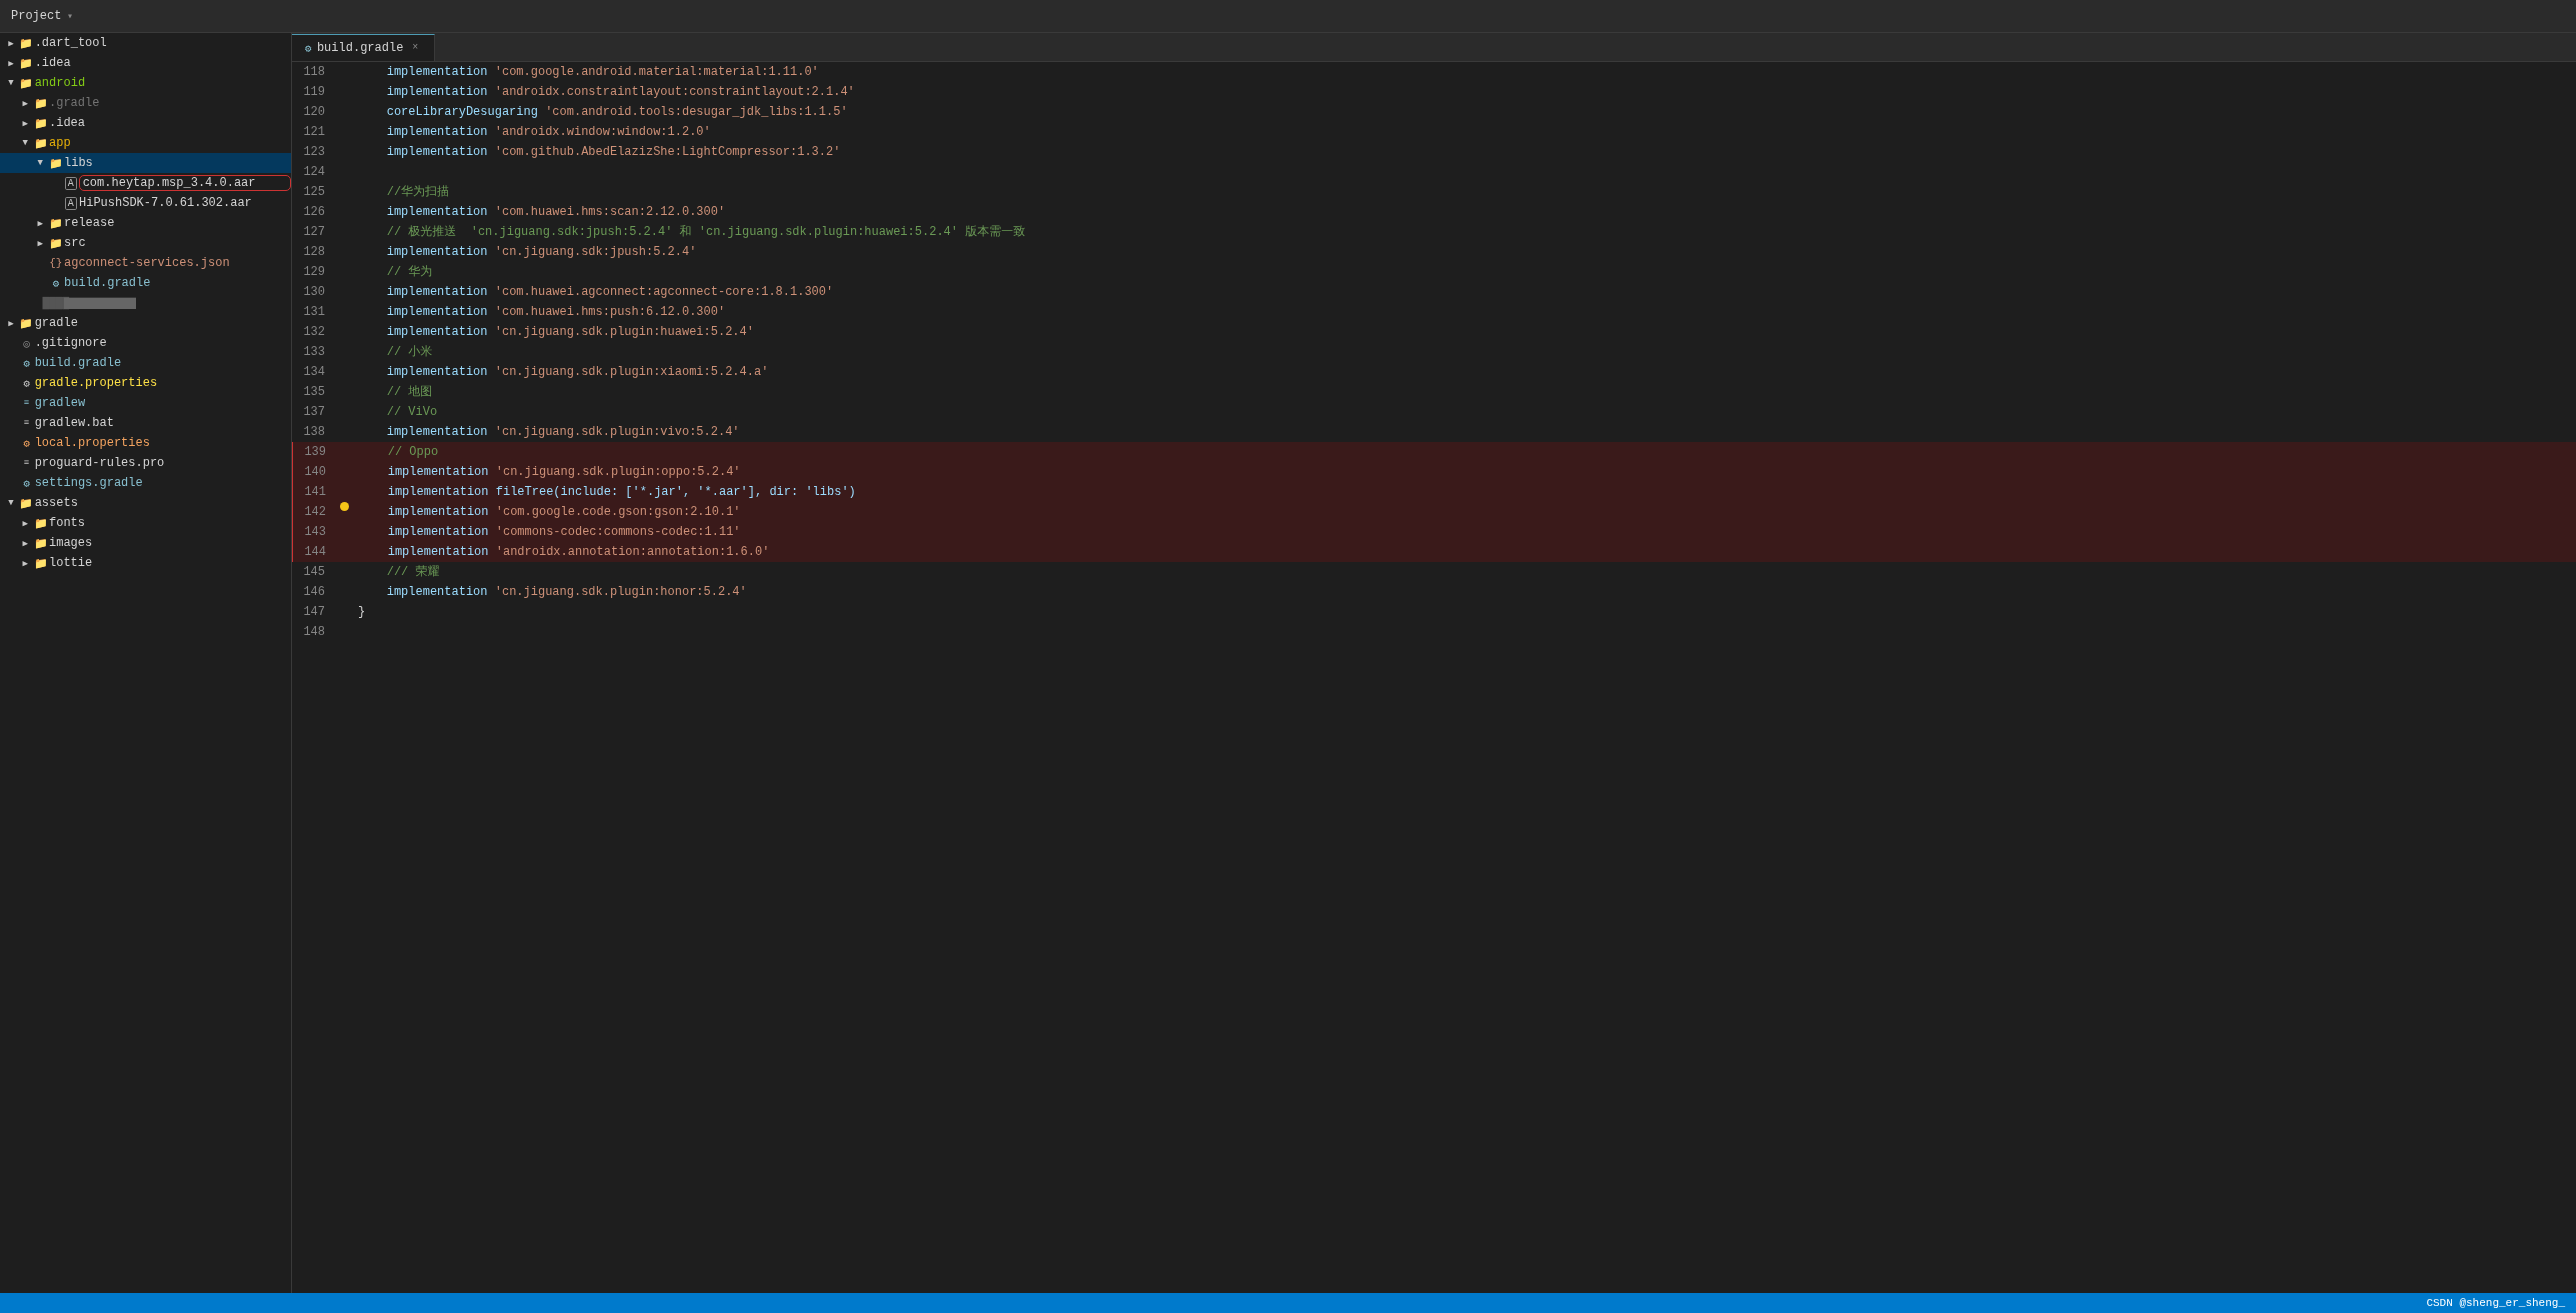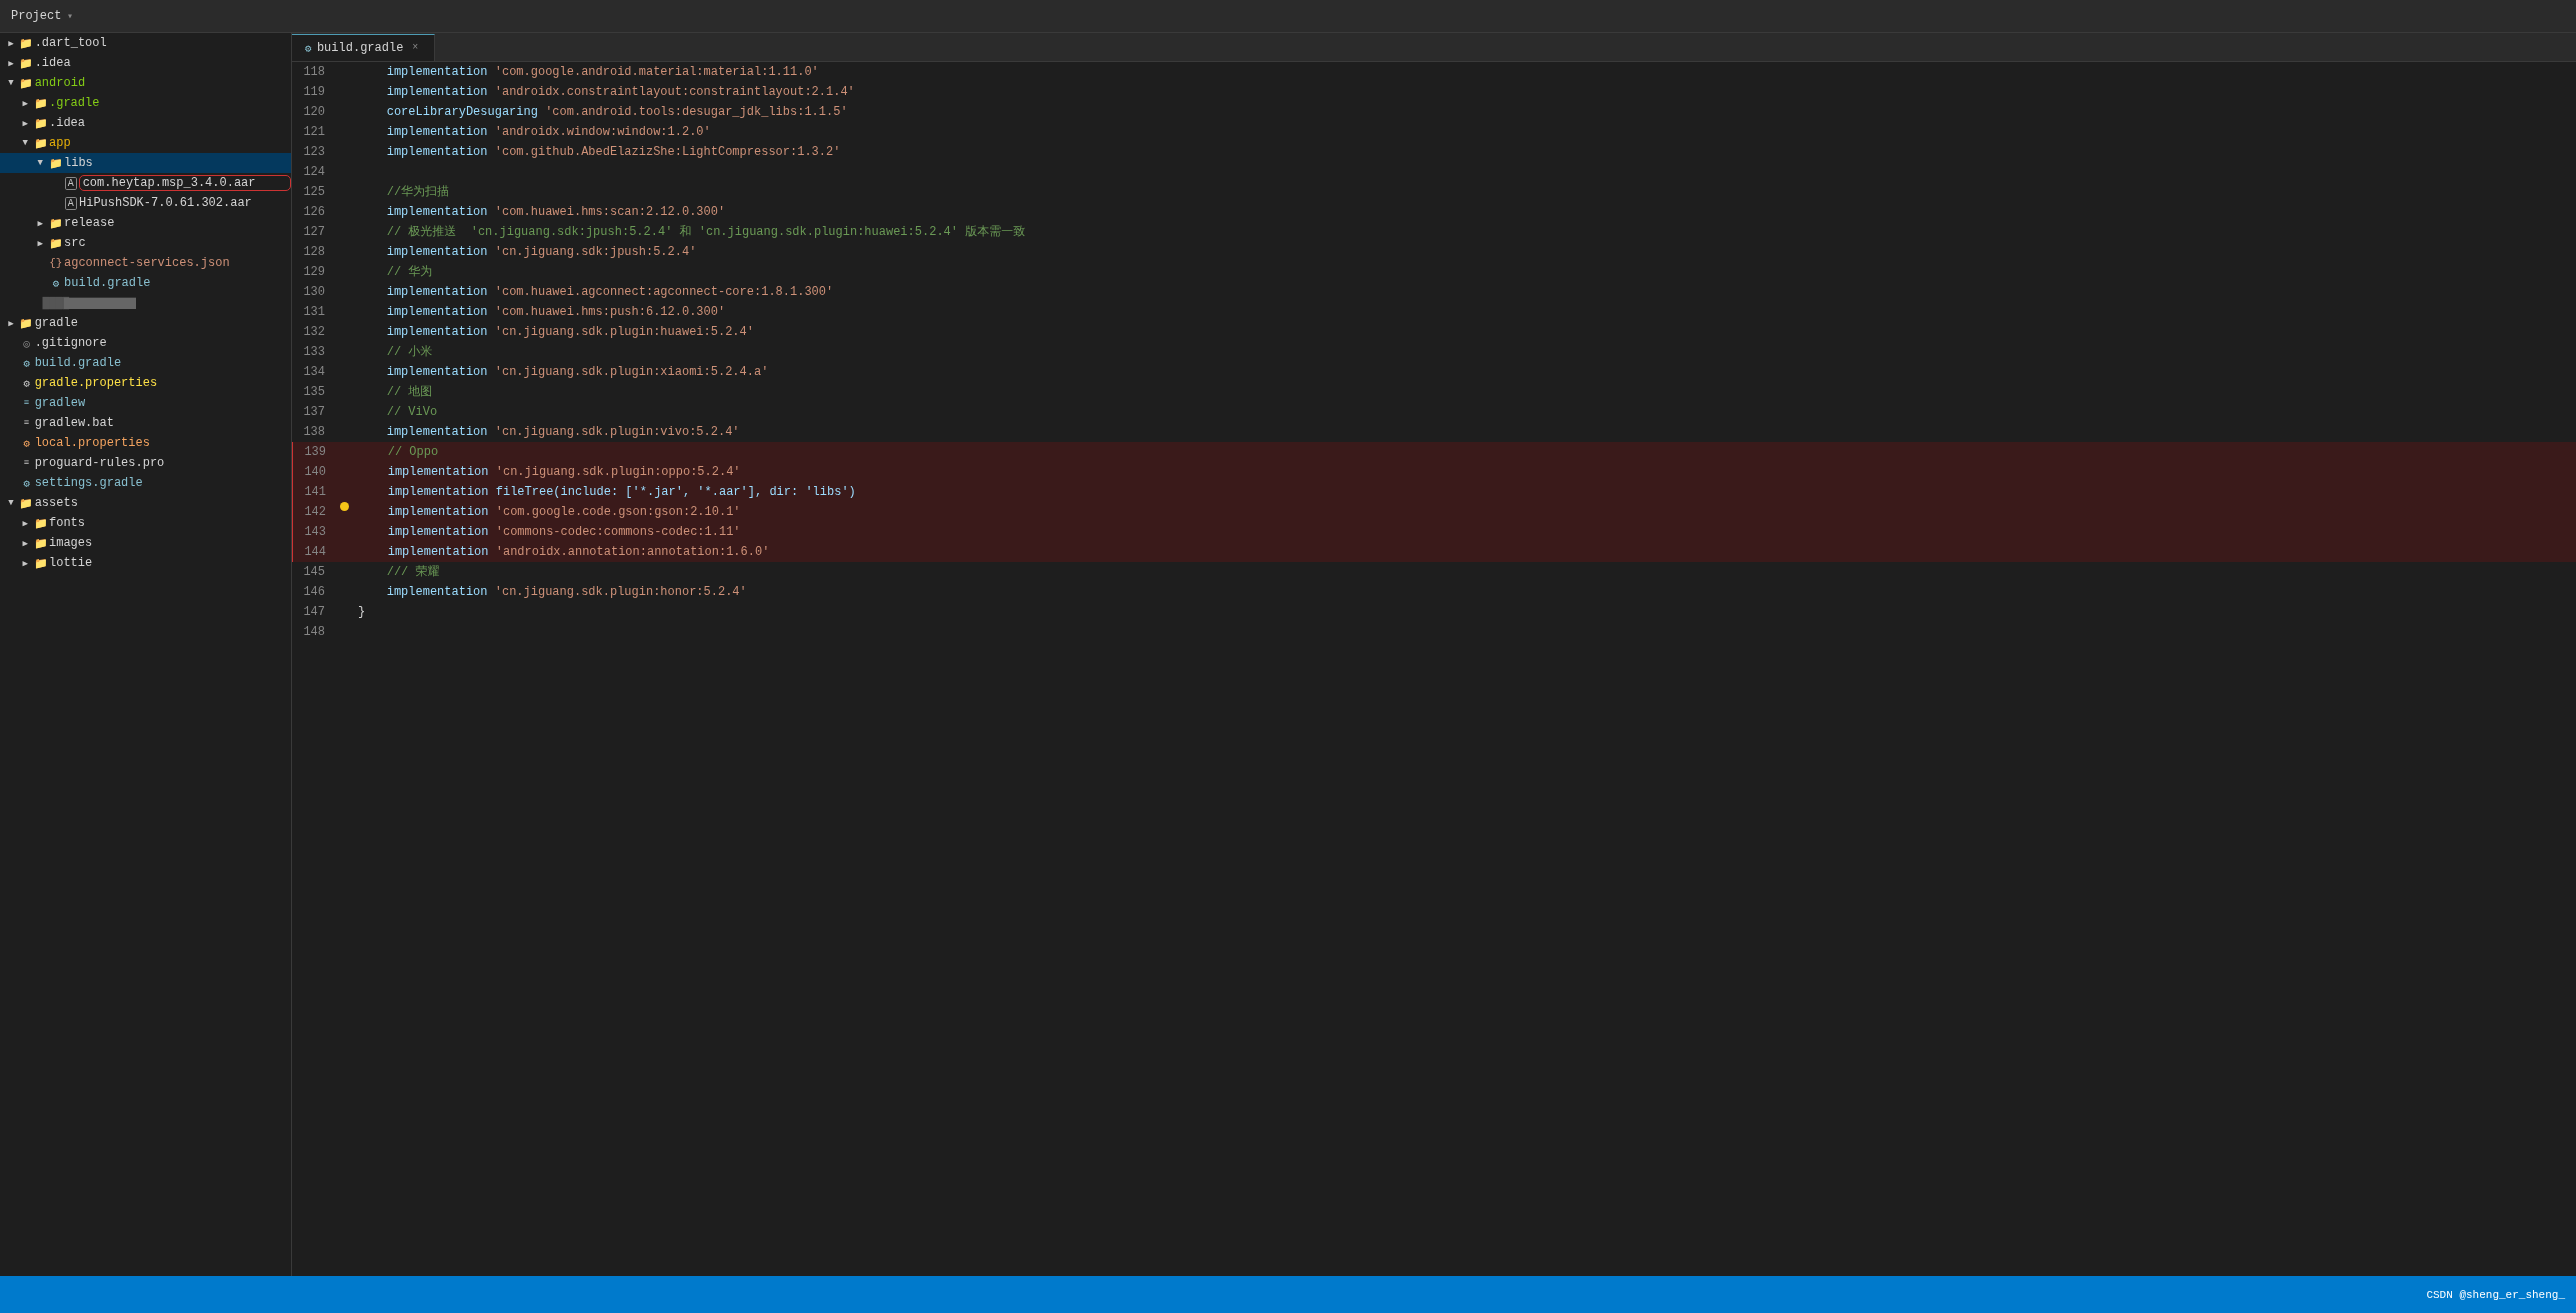--- a/index.html
+++ b/index.html
@@ -185,21 +185,21 @@
       flex-shrink: 0;
     }
 
     
     .kw { color: #9cdcfe; margin-top: 24px; } 
     .str { color: #ce9178; } 
     .comment { color: #6a9955; }
 
     
     .status-bar {
-      height: 37px;
+      height: 20px;
       background: #007acc;
       display: flex;
       align-items: center;
       padding: 0 11px;
       font-size: 11px;
       color: #fff;
       flex-shrink: 0;
       justify-content: flex-end;
     }
 
@@ -252,21 +252,21 @@
             <span style="color:#dcb67a;">📁</span>
           </span>
           <span class="tree-label" style="color: #84cc16;">android</span>
         </div>
         <div class="tree-item">
           <span class="tree-indent" style="width: 18px;"></span>
           <span class="tree-arrow">▶</span>
           <span class="tree-icon">
             <span style="color:#dcb67a;">📁</span>
           </span>
-          <span class="tree-label" style="color: #84cc16;">.gradle</span>
+          <span class="tree-label" style="color: #737373;">.gradle</span>
         </div>
         <div class="tree-item">
           <span class="tree-indent" style="width: 18px;"></span>
           <span class="tree-arrow">▶</span>
           <span class="tree-icon">
             <span style="color:#dcb67a;">📁</span>
           </span>
           <span class="tree-label" style="color: rgb(212, 212, 212);">.idea</span>
         </div>
         <div class="tree-item">

